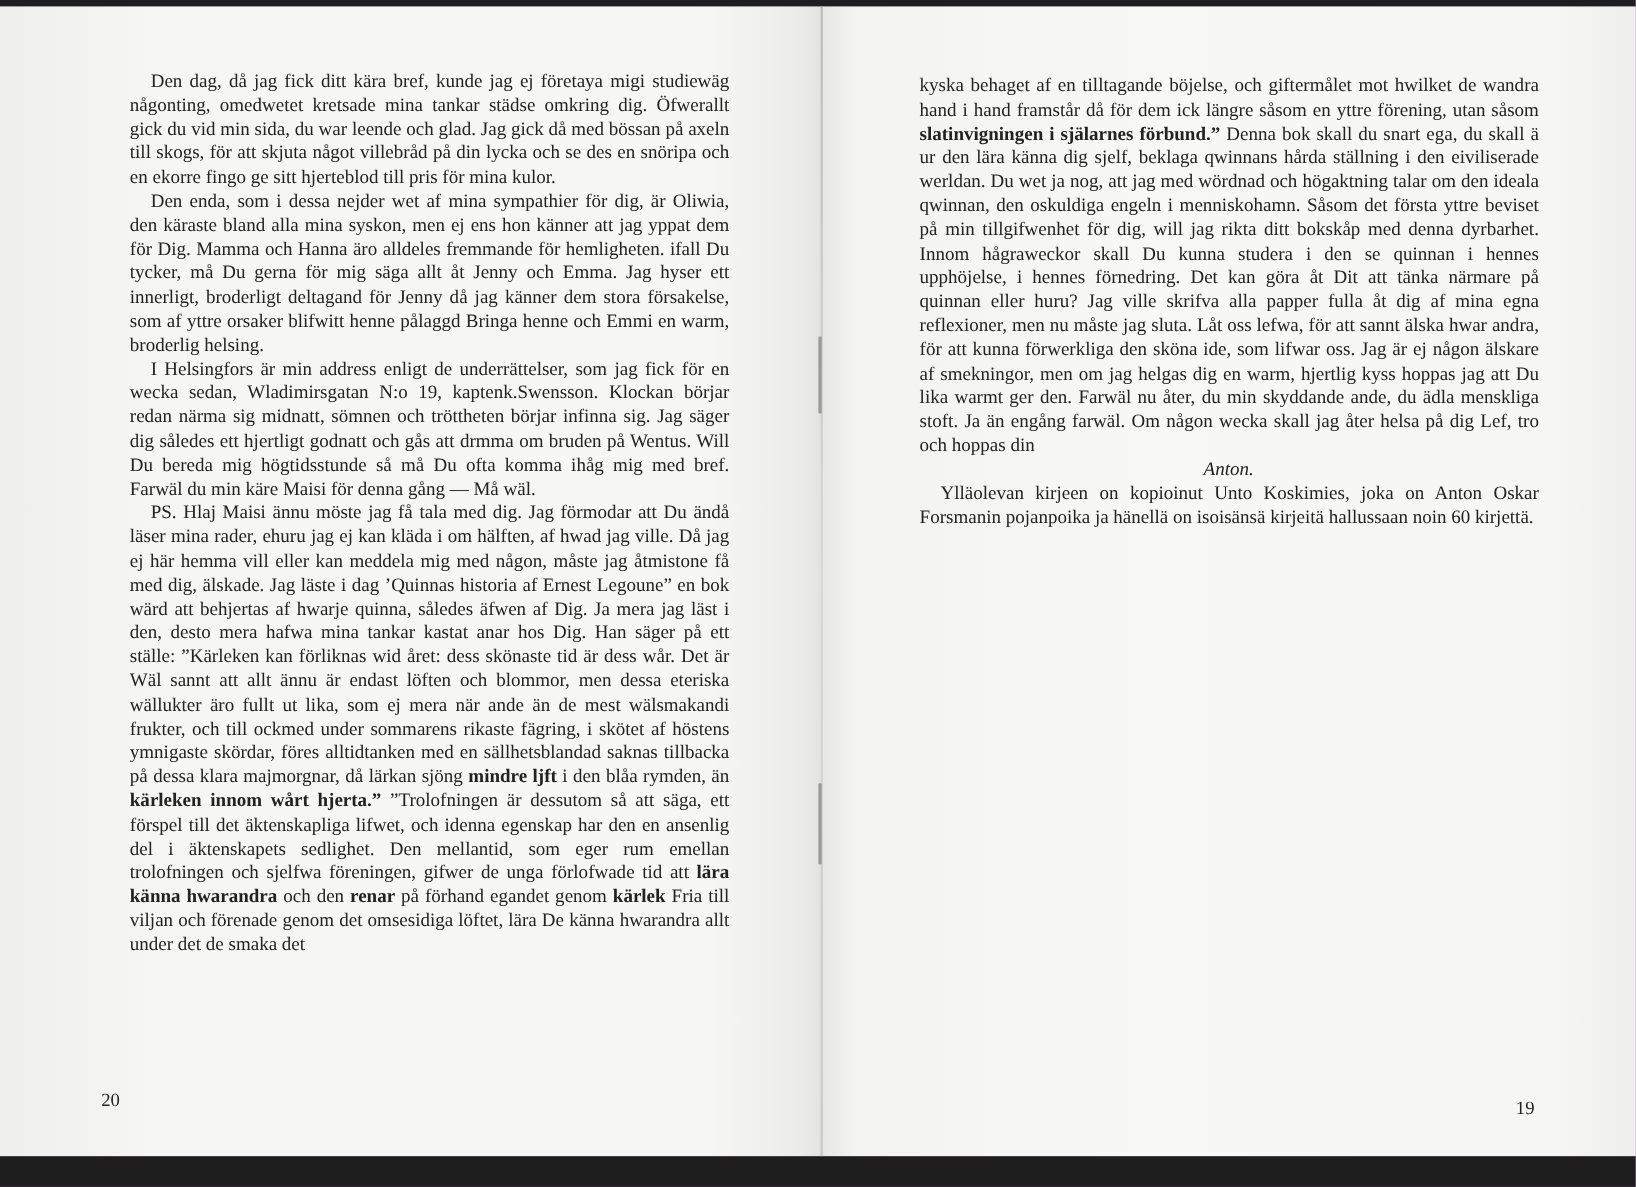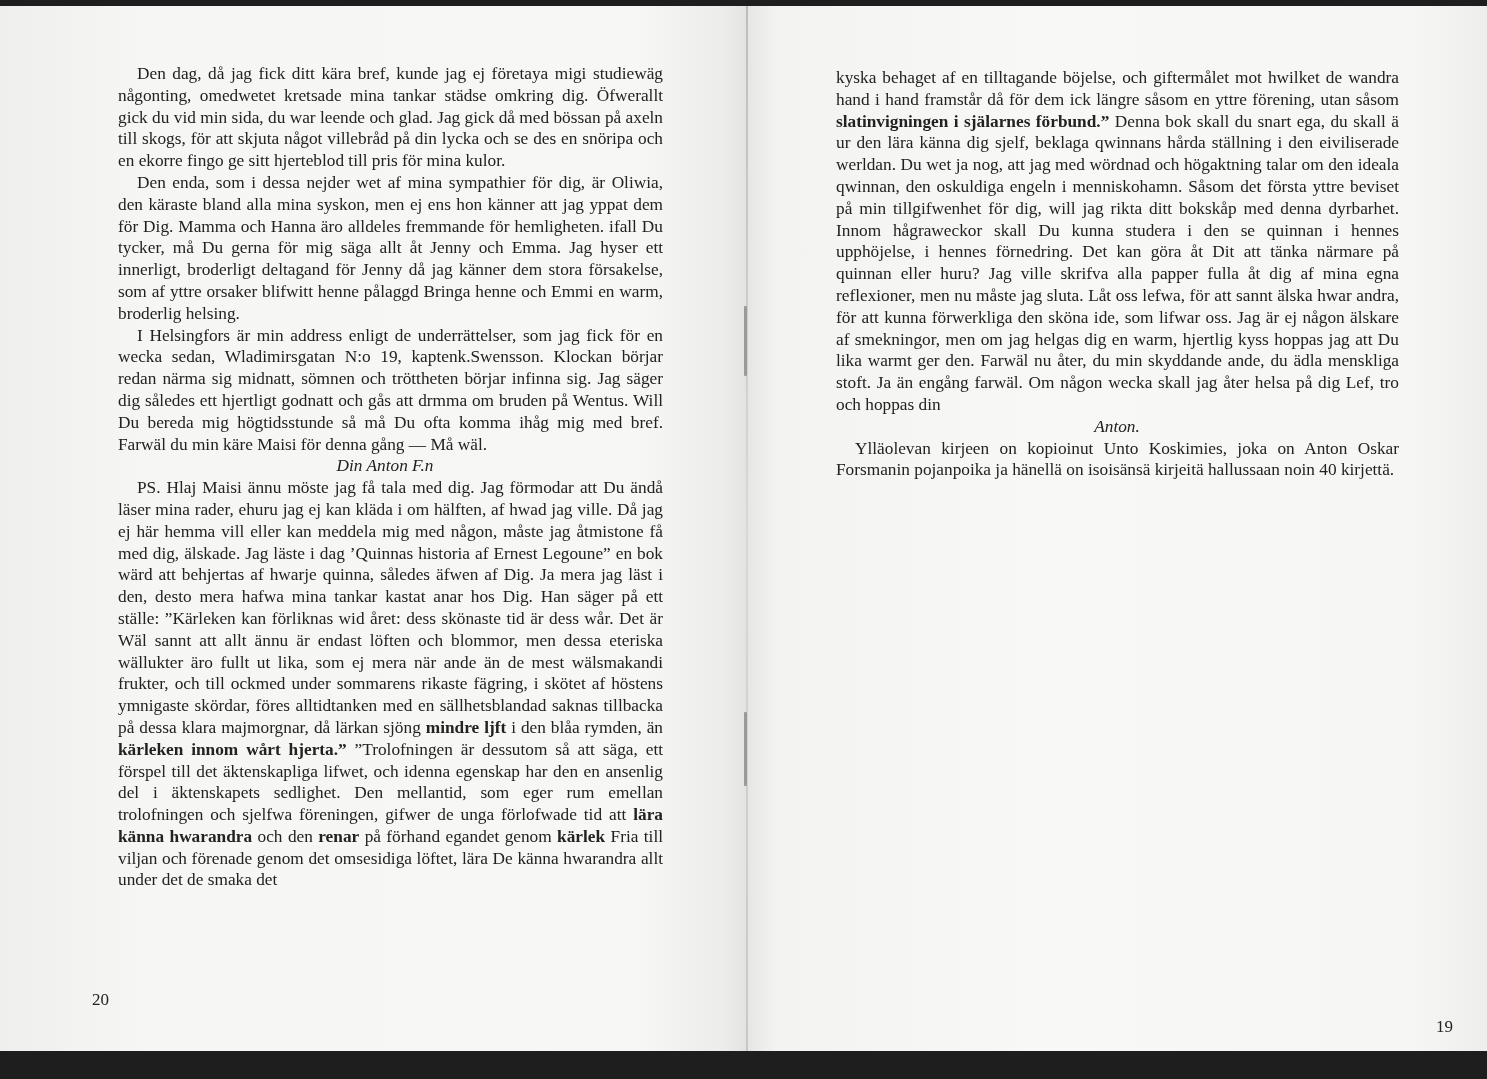--- a/index.html
+++ b/index.html
@@ -44,45 +44,44 @@
   .signature {
     font-style:italic; text-align:center; margin:0;
   }
   .sig-left { margin-top:21px; margin-bottom:20px; padding-right:30px; }
   .sig-right { margin-top:21px; margin-bottom:30px; padding-right:20px; }
 
   .page-number {
     position:absolute; font-size:17px;
   }
   .pn-left { left:92px; top:984px; }
-  .pn-right { left:1436px; top:992px;margin-top:19px; }
+  .pn-right { left:1378px; top:992px; }
   b { font-weight:bold; }
 </style>
 </head>
 <body>
 
 <div class="spread">
   <div class="page-left">
   </div>
   <div class="page-right">
   </div>
   <div class="gutter-line"></div>
   <div class="staple s1"></div>
   <div class="staple s2"></div>
 
   <div class="text-block left-text">
     <p>Den dag, då jag fick ditt kära bref, kunde jag ej företaya migi studiewäg någonting, omedwetet kretsade mina tankar städse omkring dig. Öfwerallt gick du vid min sida, du war leende och glad. Jag gick då med bössan på axeln till skogs, för att skjuta något villebråd på din lycka och se des en snöripa och en ekorre fingo ge sitt hjerteblod till pris för mina kulor.</p>
     <p>Den enda, som i dessa nejder wet af mina sympathier för dig, är Oliwia, den käraste bland alla mina syskon, men ej ens hon känner att jag yppat dem för Dig. Mamma och Hanna äro alldeles fremmande för hemligheten. ifall Du tycker, må Du gerna för mig säga allt åt Jenny och Emma. Jag hyser ett innerligt, broderligt deltagand för Jenny då jag känner dem stora försakelse, som af yttre orsaker blifwitt henne pålaggd Bringa henne och Emmi en warm, broderlig helsing.</p>
     <p>I Helsingfors är min address enligt de underrättelser, som jag fick för en wecka sedan, Wladimirsgatan N:o 19, kaptenk.Swensson. Klockan börjar redan närma sig midnatt, sömnen och tröttheten börjar infinna sig. Jag säger dig således ett hjertligt godnatt och gås att drmma om bruden på Wentus. Will Du bereda mig högtidsstunde så må Du ofta komma ihåg mig med bref. Farwäl du min käre Maisi för denna gång — Må wäl.</p>
-    <p class="signature sig-left">Din Anton F.n</p>
     <p><span>PS. Hlaj Maisi ännu möste jag få tala med dig. Jag förmodar att Du ändå läser mina rader, ehuru jag ej kan kläda i om hälften, af hwad jag ville. Då jag ej här hemma vill eller kan meddela mig med någon, måste jag åtmistone få med dig, älskade. Jag läste i dag ’Quinnas historia af Ernest Legoune” en bok wärd att behjertas af hwarje quinna, således äfwen af Dig. Ja mera jag läst i den, desto mera hafwa mina tankar kastat anar hos Dig. Han säger på ett ställe: ”Kärleken kan förliknas wid året: dess skönaste tid är dess wår. Det är Wäl sannt att allt ännu är endast löften och blommor, men dessa eteriska wällukter äro fullt ut lika, som ej mera när ande än de mest wälsmakandi frukter, och till ockmed under sommarens rikaste fägring, i skötet af höstens ymnigaste skördar, föres alltidtanken med en sällhetsblandad saknas tillbacka på dessa klara majmorgnar, då lärkan sjöng </span><b>mindre ljft</b><span> i den blåa rymden, än </span><b>kärleken innom wårt hjerta.”</b><span> ”Trolofningen är dessutom så att säga, ett förspel till det äktenskapliga lifwet, och idenna egenskap har den en ansenlig del i äktenskapets sedlighet. Den mellantid, som eger rum emellan trolofningen och sjelfwa föreningen, gifwer de unga förlofwade tid att </span><b>lära känna hwarandra</b><span> och den </span><b>renar</b><span> på förhand egandet genom </span><b>kärlek</b><span> Fria till viljan och förenade genom det omsesidiga löftet, lära De känna hwarandra allt under det de smaka det</span></p>
   </div>
 
   <div class="page-number pn-left">20</div>
 
   <div class="text-block right-text">
     <p class="noindent"><span>kyska behaget af en tilltagande böjelse, och giftermålet mot hwilket de wandra hand i hand framstår då för dem ick längre såsom en yttre förening, utan såsom </span><b>slatinvigningen i själarnes förbund.”</b><span> Denna bok skall du snart ega, du skall ä ur den lära känna dig sjelf, beklaga qwinnans hårda ställning i den eiviliserade werldan. Du wet ja nog, att jag med wördnad och högaktning talar om den ideala qwinnan, den oskuldiga engeln i menniskohamn. Såsom det första yttre beviset på min tillgifwenhet för dig, will jag rikta ditt bokskåp med denna dyrbarhet. Innom hågraweckor skall Du kunna studera i den se quinnan i hennes upphöjelse, i hennes förnedring. Det kan göra åt Dit att tänka närmare på quinnan eller huru? Jag ville skrifva alla papper fulla åt dig af mina egna reflexioner, men nu måste jag sluta. Låt oss lefwa, för att sannt älska hwar andra, för att kunna förwerkliga den sköna ide, som lifwar oss. Jag är ej någon älskare af smekningor, men om jag helgas dig en warm, hjertlig kyss hoppas jag att Du lika warmt ger den. Farwäl nu åter, du min skyddande ande, du ädla menskliga stoft. Ja än engång farwäl. Om någon wecka skall jag åter helsa på dig Lef, tro och hoppas din</span></p>
     <p class="signature sig-right">Anton.</p>
-    <p>Ylläolevan kirjeen on kopioinut Unto Koskimies, joka on Anton Oskar Forsmanin pojanpoika ja hänellä on isoisänsä kirjeitä hallussaan noin 40 kirjettä.</p>
+    <p>Ylläolevan kirjeen on kopioinut Unto Koskimies, joka on Anton Oskar Forsmanin pojanpoika ja hänellä on isoisänsä kirjeitä hallussaan noin 60 kirjettä.</p>
   </div>
 
   <div class="page-number pn-right">19</div>
 </div>
 
 </body></html>

